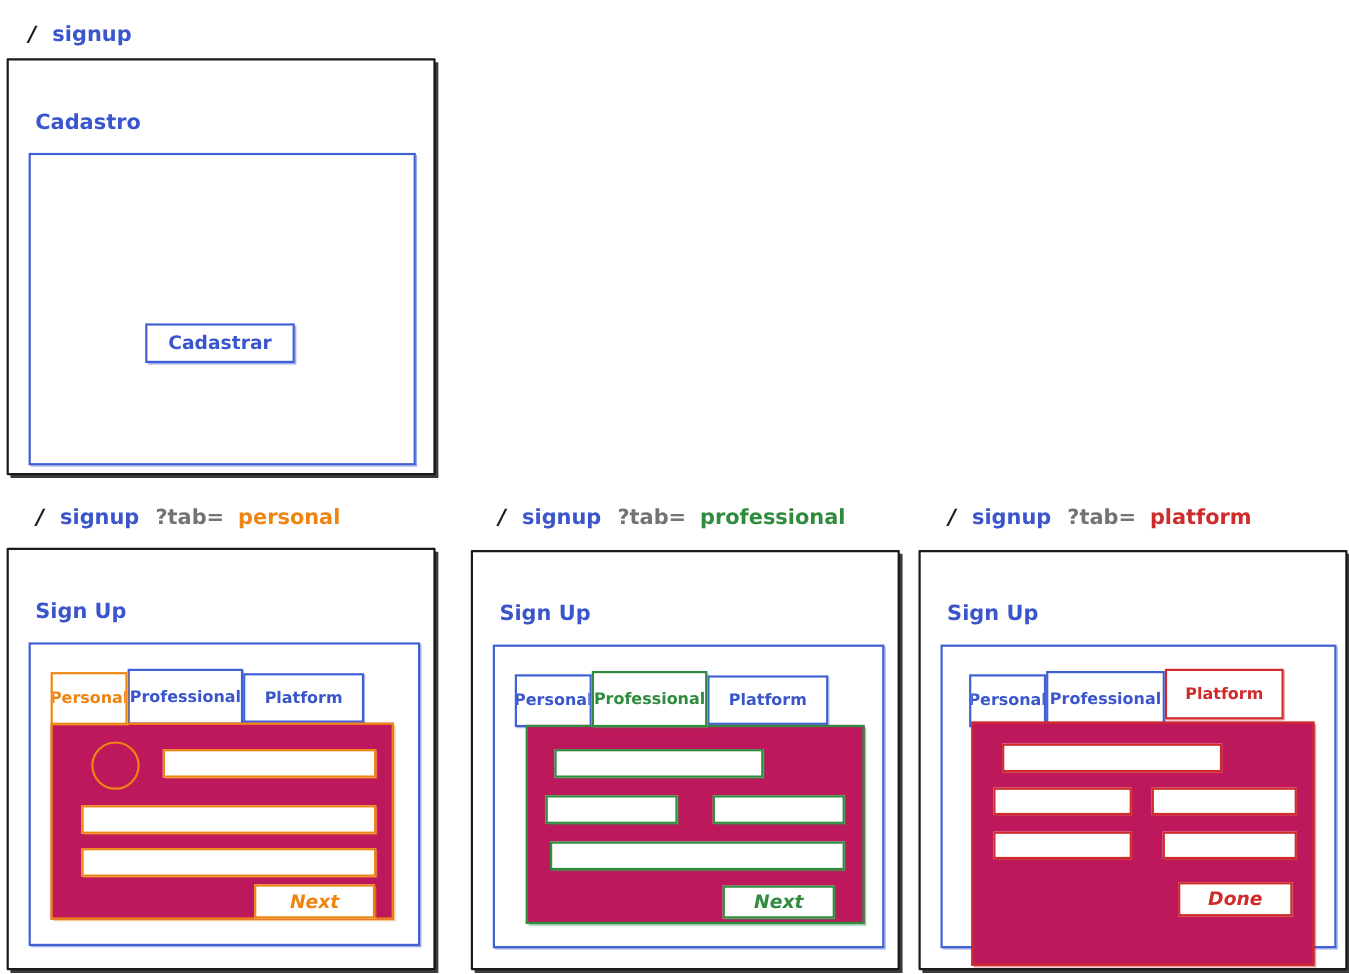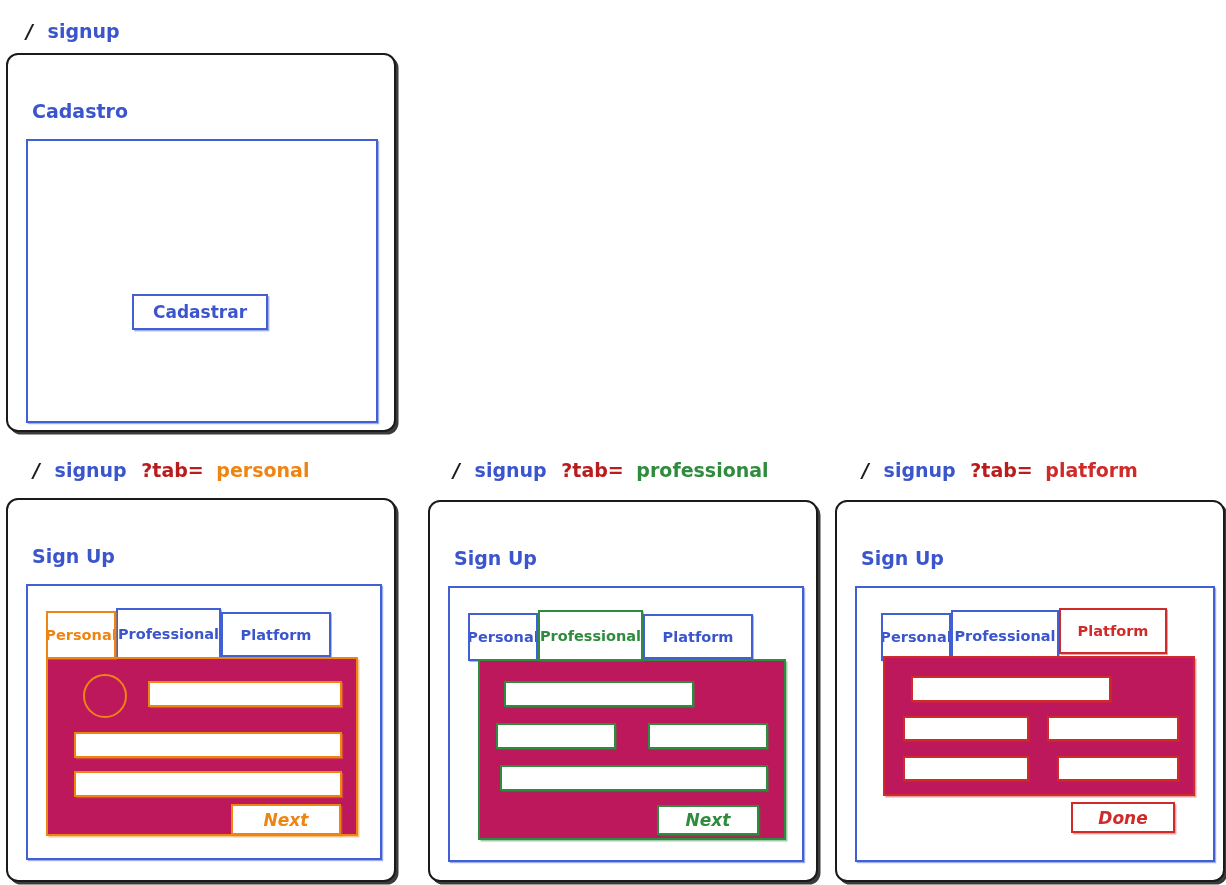--- a/index.html
+++ b/index.html
@@ -14,32 +14,32 @@
   
   .route{
     position:absolute;
     white-space:nowrap;
     font-size:19px;
     font-weight:700;
     font-family:"DejaVu Sans", sans-serif;
   }
   .route .slash{color:#1b1b1b;font-style:italic;}
   .route .path{color:#3b55cc;}
-  .route .qs{color:#b91c1c;}
+  .route .qs{color:#737373;}
   .route .val-personal{color:#ee8412;}
   .route .val-professional{color:#2f8b3d;}
   .route .val-platform{color:#cf2b2b;}
 
   
   .frame{
     position:absolute;
     border:2.4px solid #1a1a1a;
     background:#ffffff;
     box-shadow:3px 3px 0 -0.5px rgba(25,25,25,0.85);
-    border-radius:12px;
+    border-radius:1px;
   }
 
   
   .card{
     position:absolute;
     border:2px solid #4160d4;
     background:#ffffff;
     box-shadow:1.5px 1.5px 0 -0.3px rgba(65,96,212,0.5);
   }
 
@@ -230,21 +230,21 @@
     <div class="tab" style="left:24px;top:25px;width:70px;height:48px;z-index:3;">
       <span>Personal</span>
     </div>
     <div class="tab" style="left:94px;top:22px;width:108px;height:51px;z-index:4;">
       <span>Professional</span>
     </div>
     <div class="tab active-red" style="left:202px;top:20px;width:108px;height:46px;">
       <span>Platform</span>
     </div>
 
-    <div class="panel red" style="left:26px;top:68px;width:312px;height:140px;z-index:5;">
+    <div class="panel red" style="left:26px;top:68px;width:312px;height:222px;z-index:5;">
 
       <div class="field red" style="left:26px;top:18px;width:200px;height:26px;"></div>
 
       <div class="field red" style="left:18px;top:58px;width:126px;height:25px;"></div>
 
       <div class="field red" style="left:162px;top:58px;width:132px;height:25px;"></div>
 
       <div class="field red" style="left:18px;top:98px;width:126px;height:25px;"></div>
 
       <div class="field red" style="left:172px;top:98px;width:122px;height:25px;"></div>

